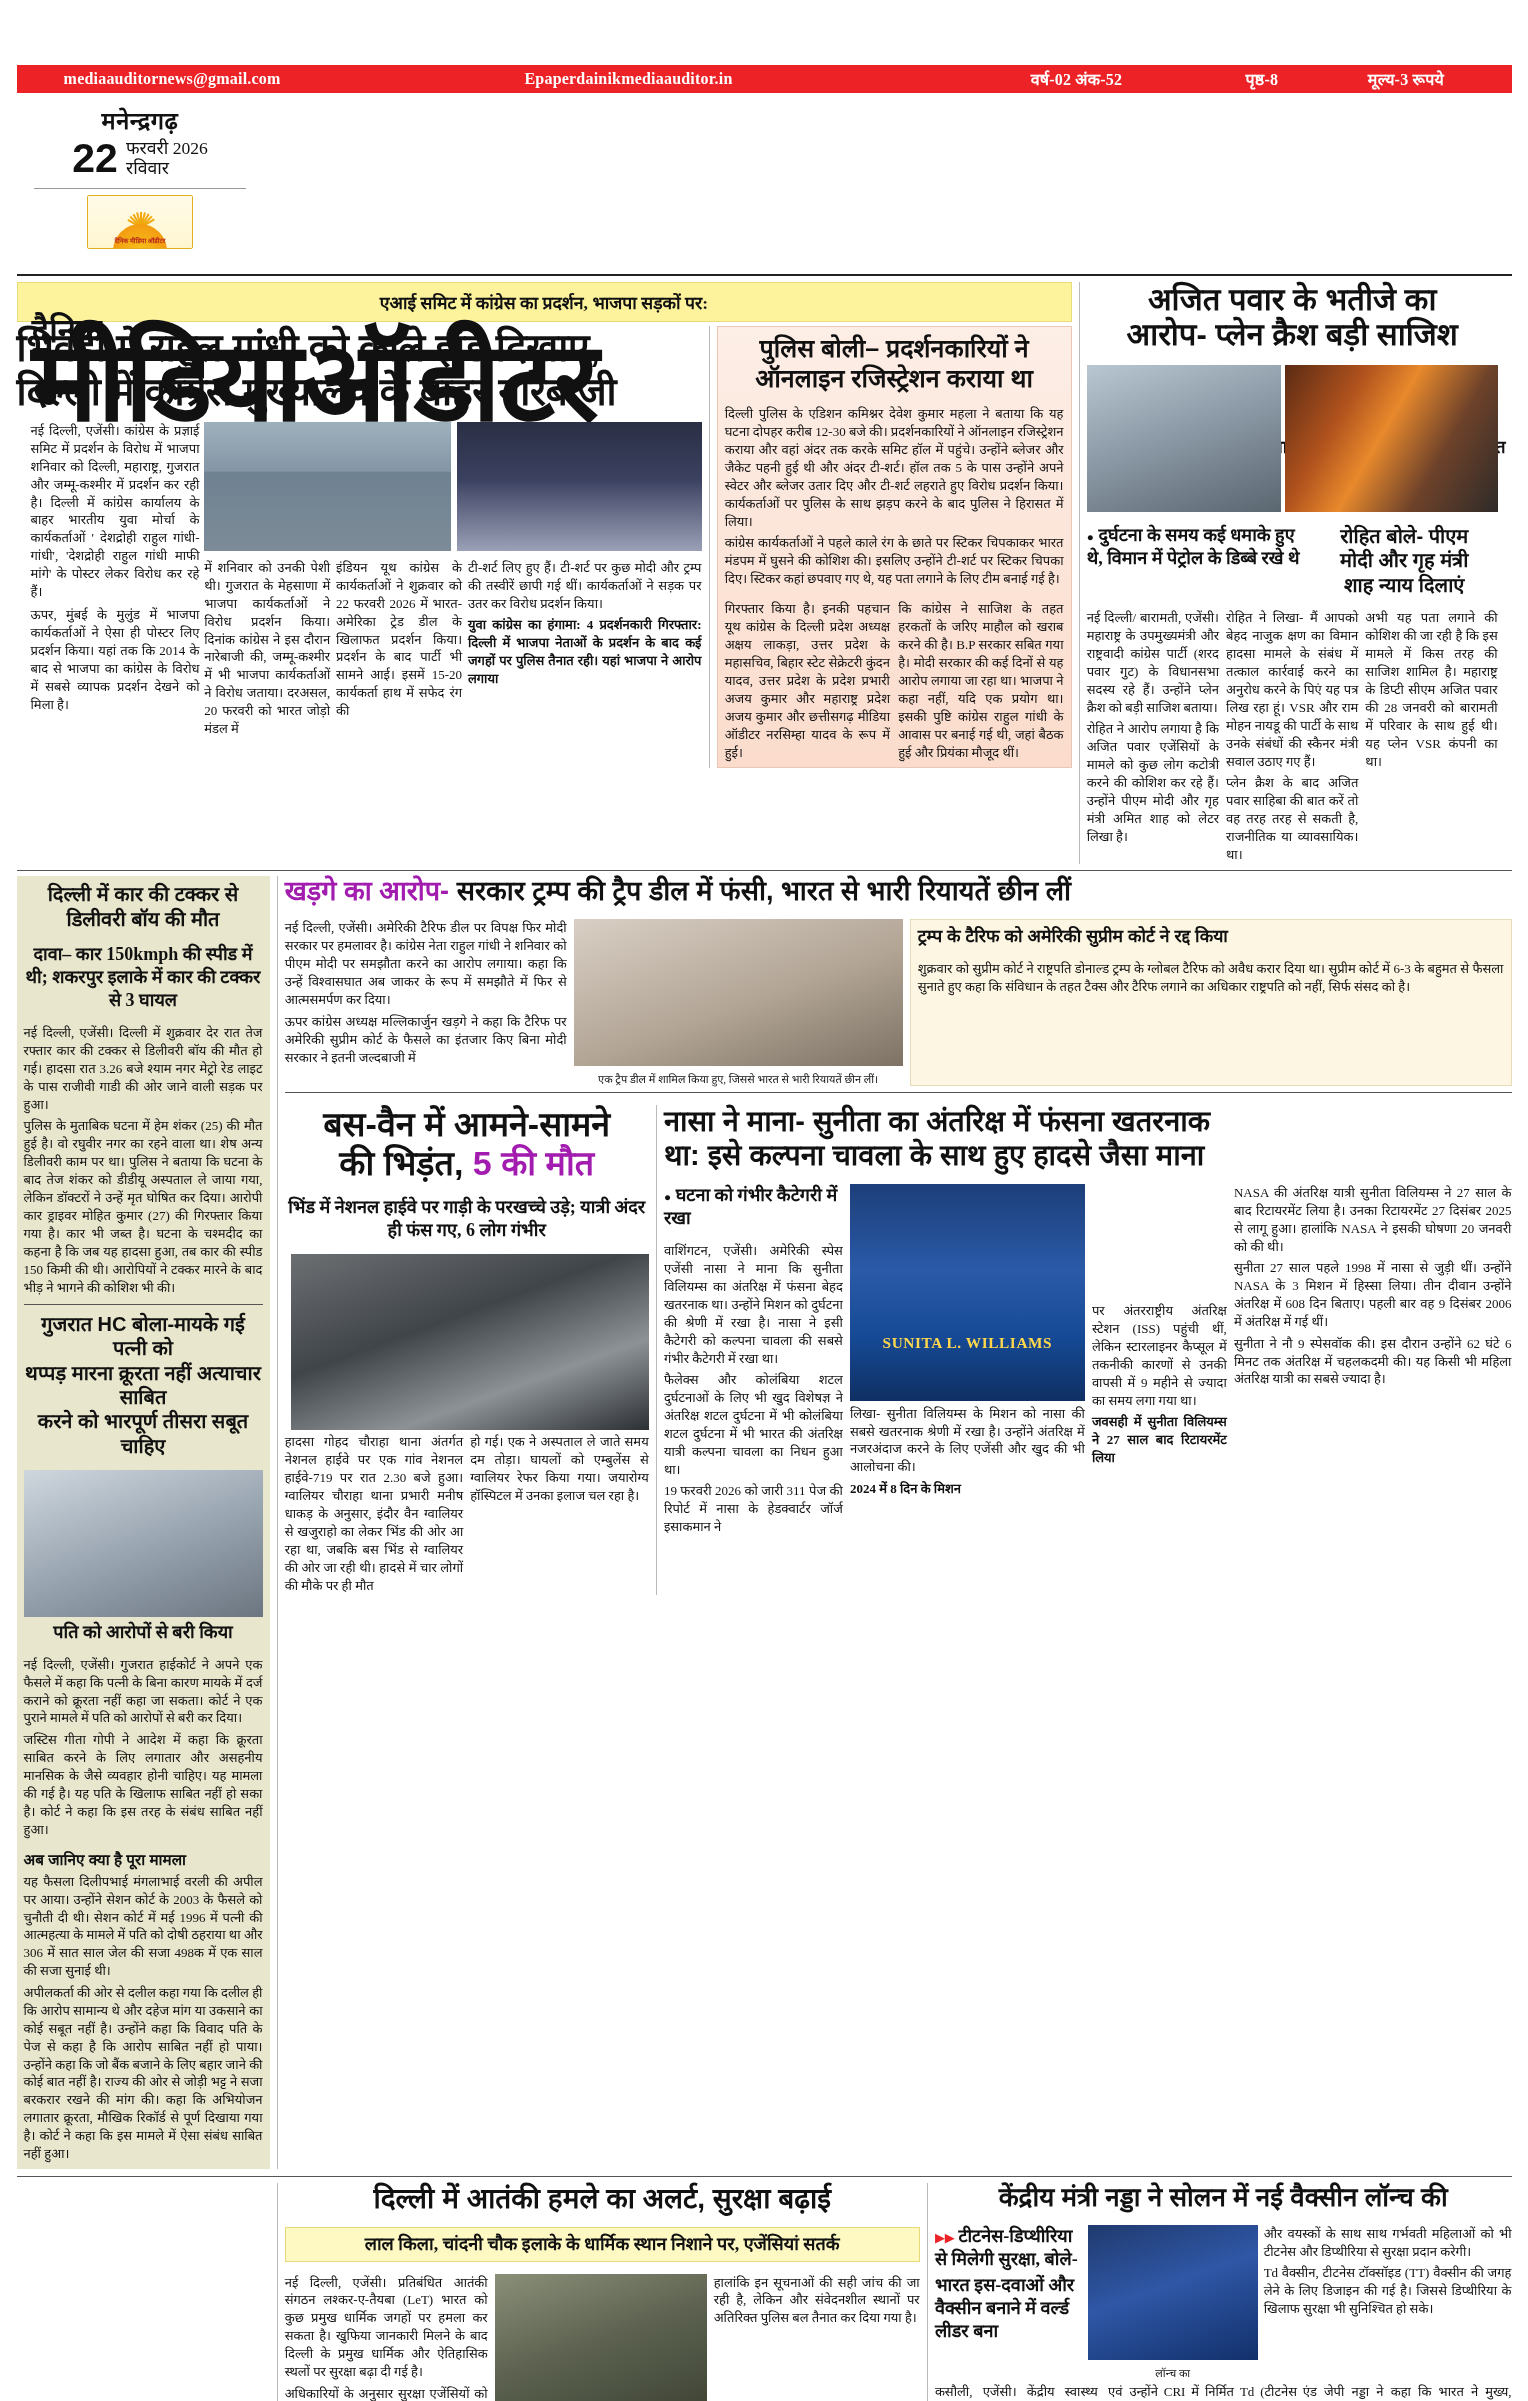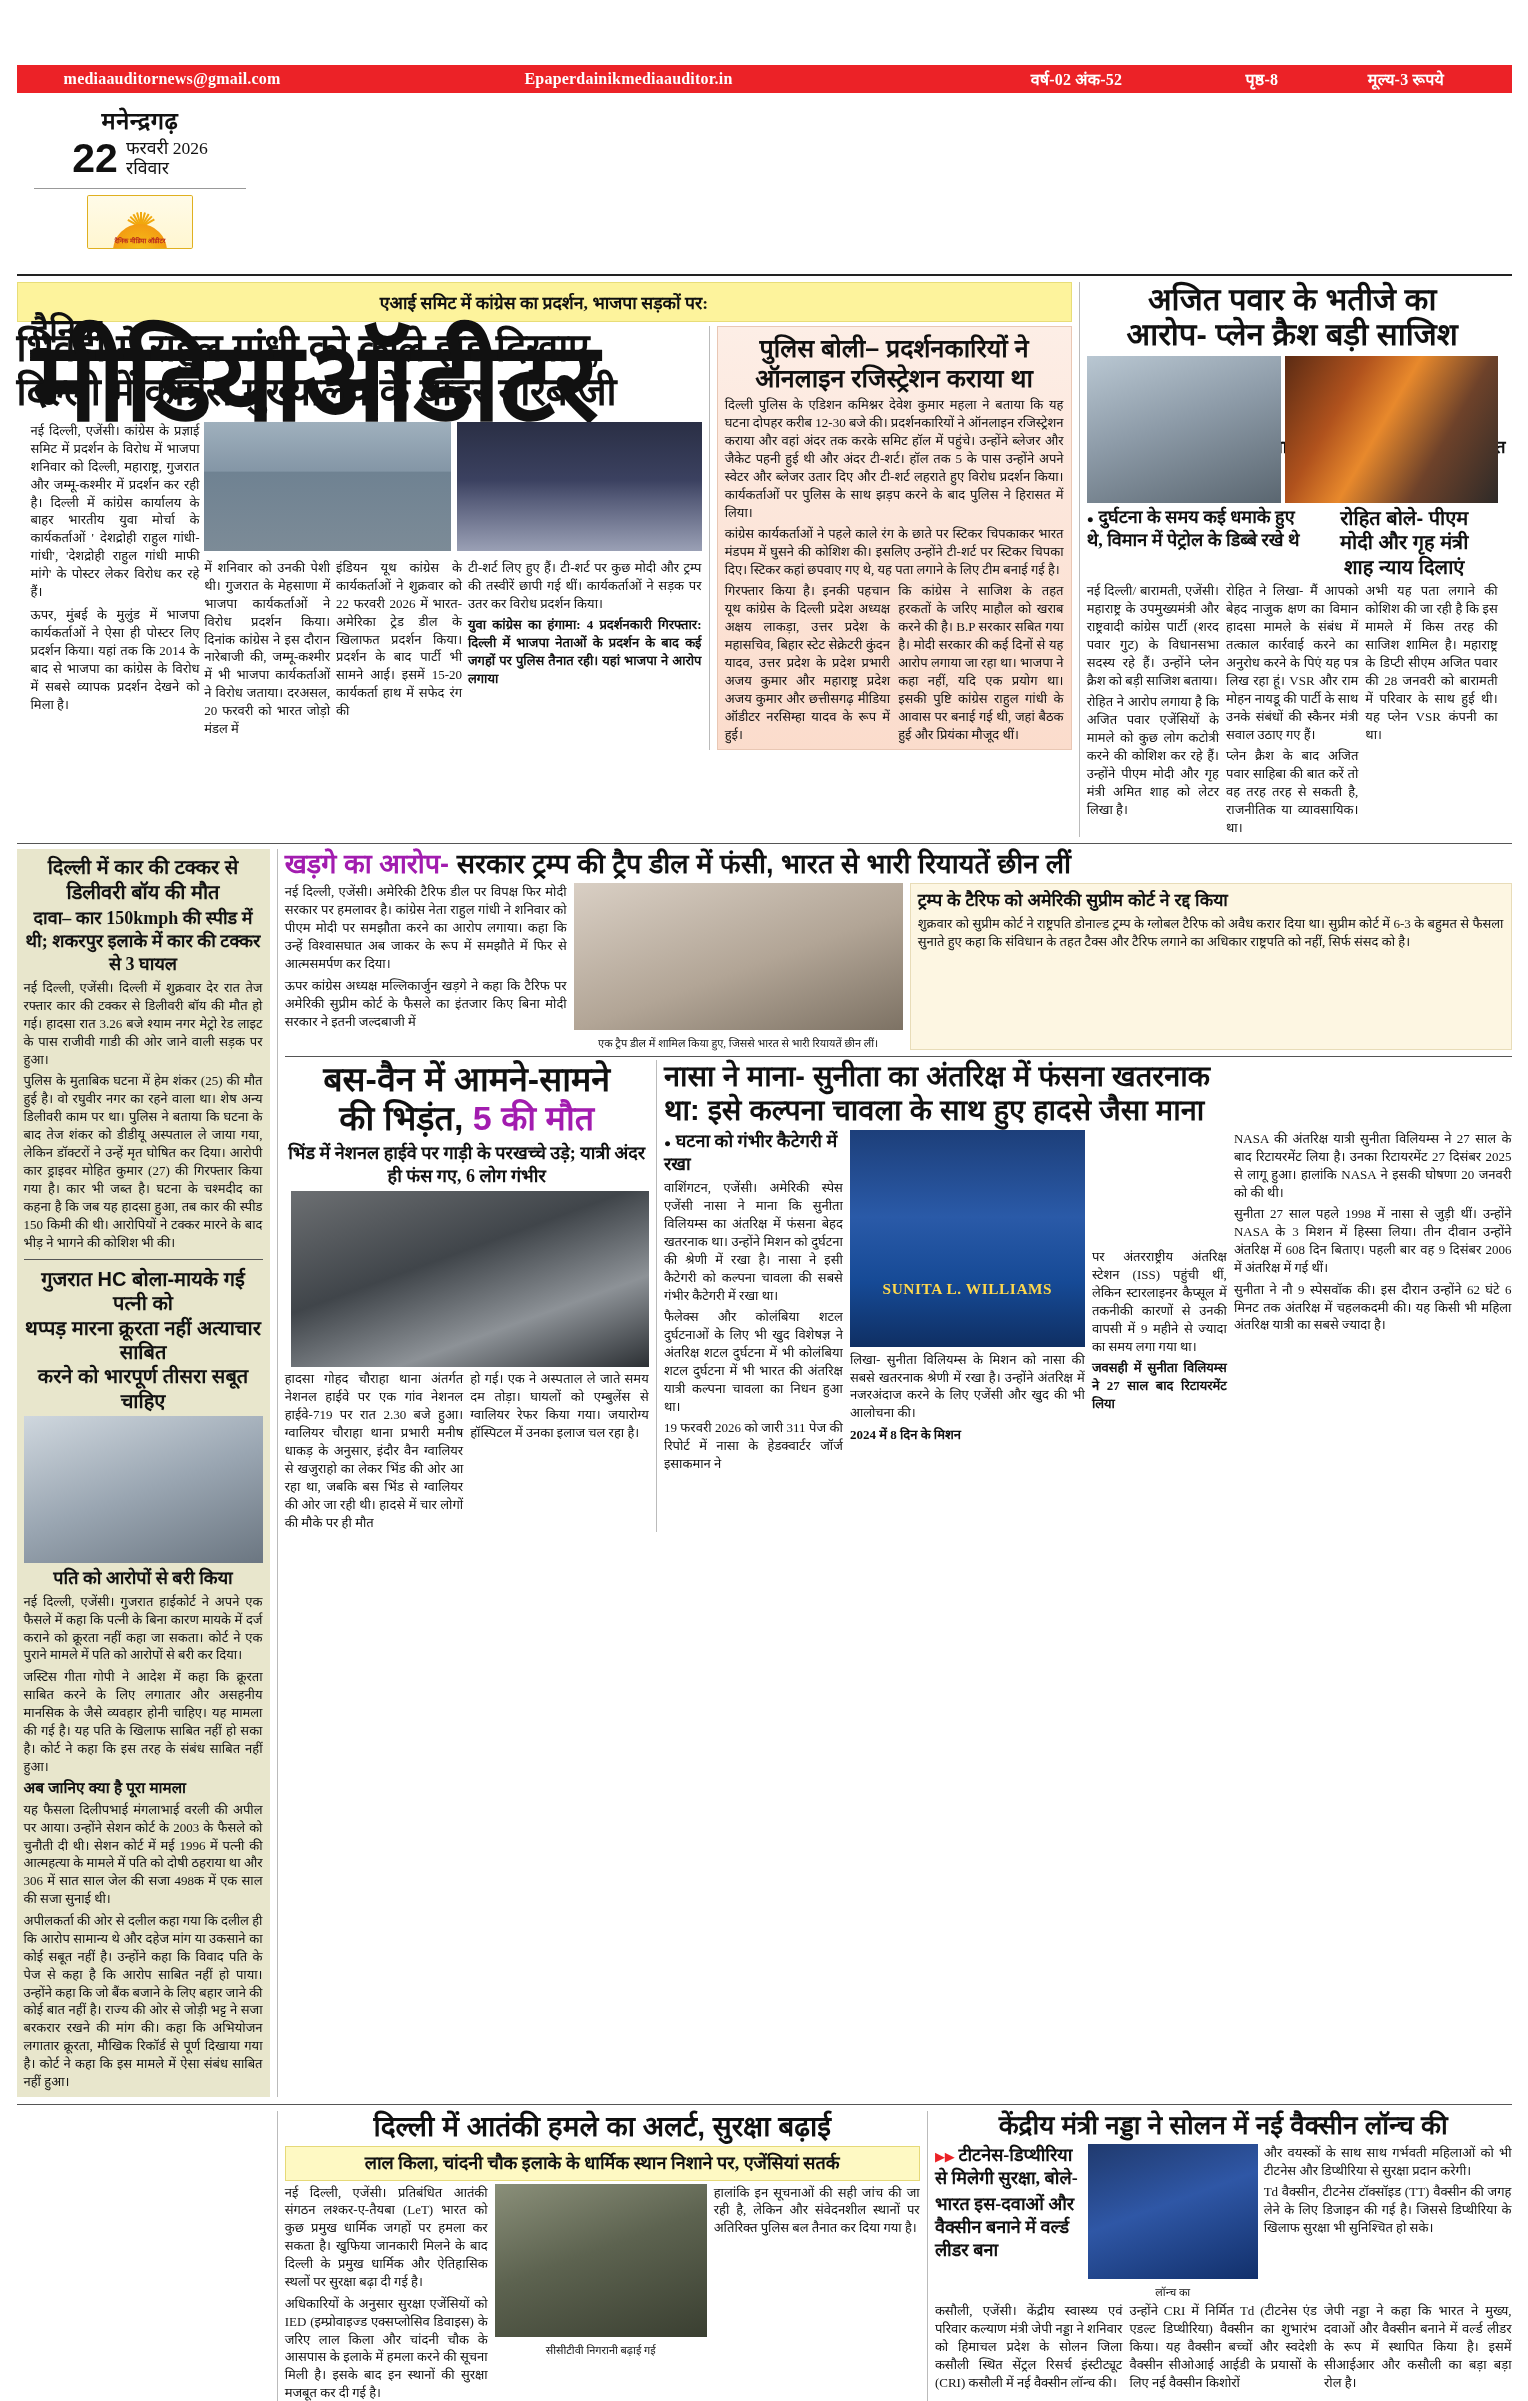--- a/index.html
+++ b/index.html
@@ -125,21 +125,21 @@
 
   .box-pink { background: linear-gradient(180deg,#fdeee6,#fbdccc); border:0.6px solid #e9c7b4; }
   .box-cream{ background: #fdf6e2; border:0.6px solid #e8dcb8; }
   .box-beige{ background: #e8e6cc; }
   .box-yellow{background:#fef9c3; border:0.6px solid #e6d978;}
 
   .bullet-red::before{ content:"\25B6\25B6"; color:#ec2227; font-size:13px; margin-right:3.5px;}
   .bullet-dot::before{ content:"\25CF"; color:#111; font-size:11.8px; margin-right:4.7px;}
 
   .pad { padding: 5.9px 7px; }
-  .mt6{margin-top:3.5px}.mt10{margin-top:3px}.mt14{margin-top:8.2px}
+  .mt6{margin-top:3.5px}.mt10{margin-top:12px}.mt14{margin-top:8.2px}
   .tc{text-align:center}
 </style>
 </head>
 <body>
 
 <div class="page">
 
   <div class="topbar">
     <div class="tb-email">mediaauditornews@gmail.com</div>
     <div class="tb-epaper">Epaperdainikmediaauditor.in</div>

